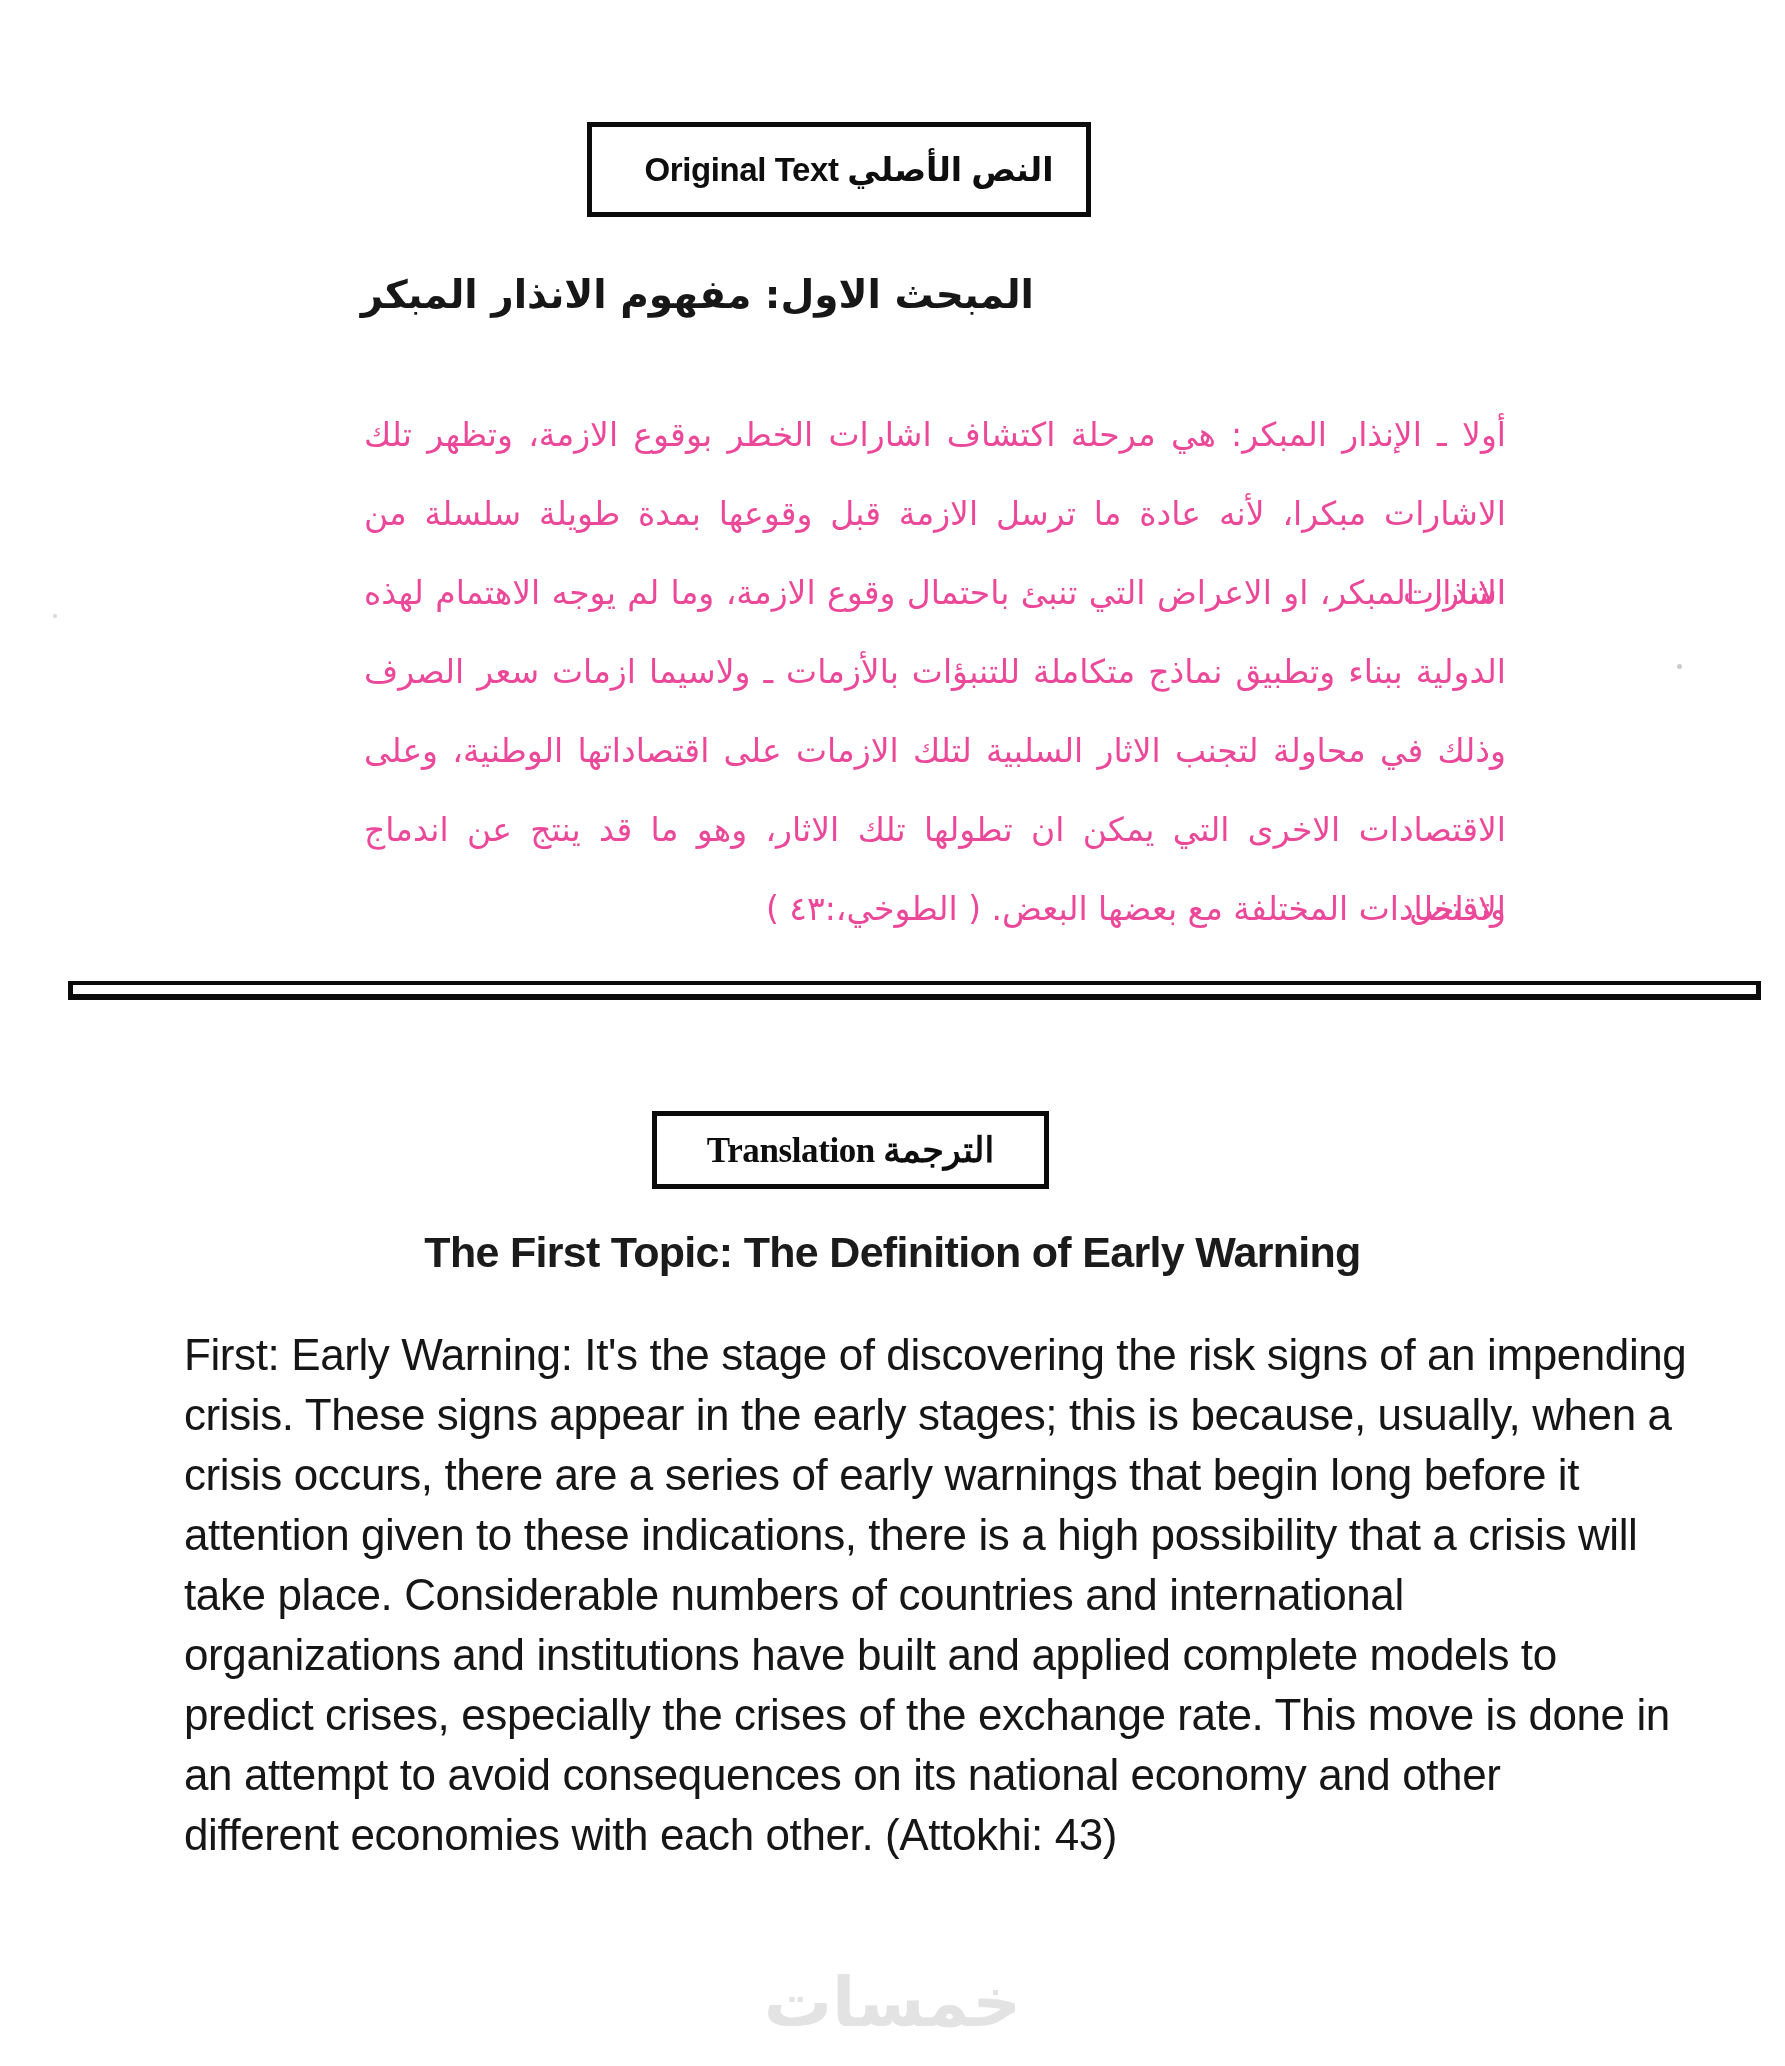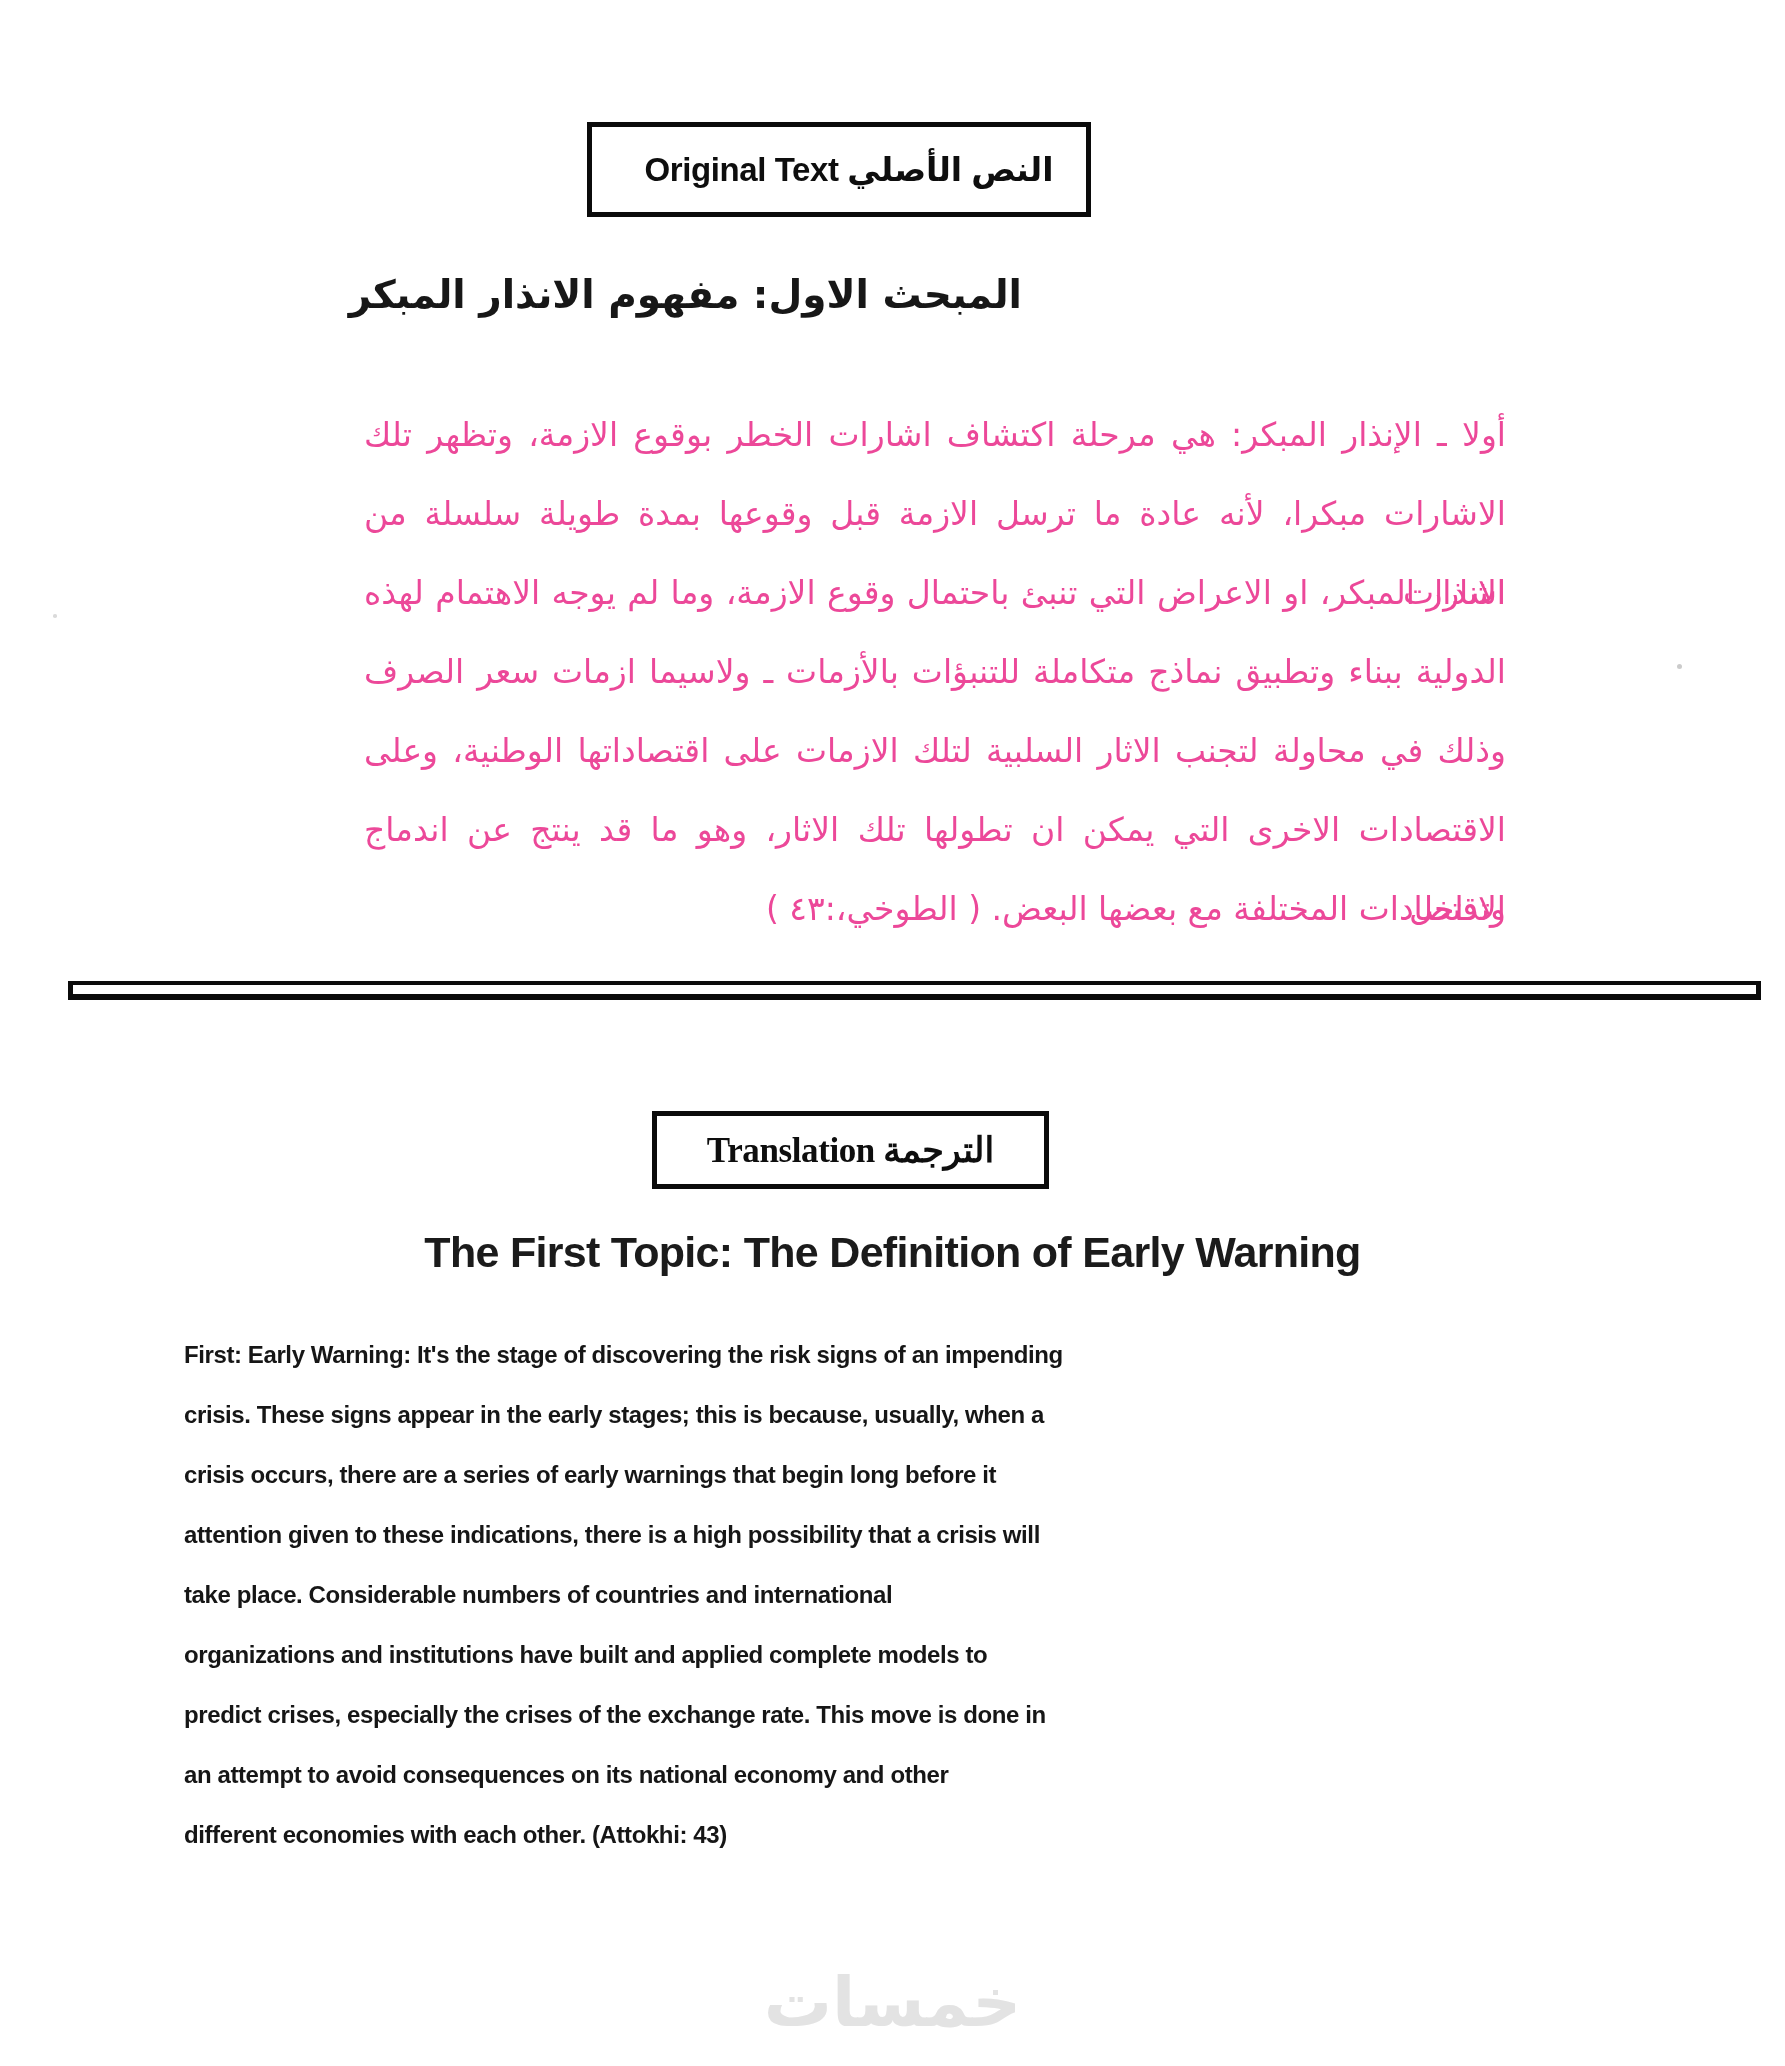--- a/index.html
+++ b/index.html
@@ -40,21 +40,21 @@
     font-size: 33px;
     letter-spacing: -0.4px;
     color: #0e0e0e;
     white-space: nowrap;
   }
   .box-translation .box-label { font-size: 35px; font-family: Liberation Serif, serif; }
 
   
   .arabic-heading {
     position: absolute;
-    left: 496px; top: 265px;
+    left: 508px; top: 265px;
     width: 526px;
     direction: rtl;
     text-align: center;
     font-family: "DejaVu Sans", sans-serif;
     font-weight: 700;
     font-size: 39px;
     line-height: 60px;
     color: #171717;
     white-space: nowrap;
   }
@@ -101,22 +101,22 @@
     font-weight: 700;
     font-size: 43px;
     letter-spacing: -0.7px;
     color: #1b1b1b;
     white-space: nowrap;
   }
   .english-paragraph {
     position: absolute;
     left: 184px; top: 1325px;
     width: 1440px;
-    font-weight: 700;
-    font-size: 24px;
+    font-weight: 400;
+    font-size: 44px;
     letter-spacing: -0.4px;
     color: #161616;
   }
   .english-paragraph .line {
     height: 60px;
     line-height: 60px;
     white-space: nowrap;
     text-align: left;
   }
 

